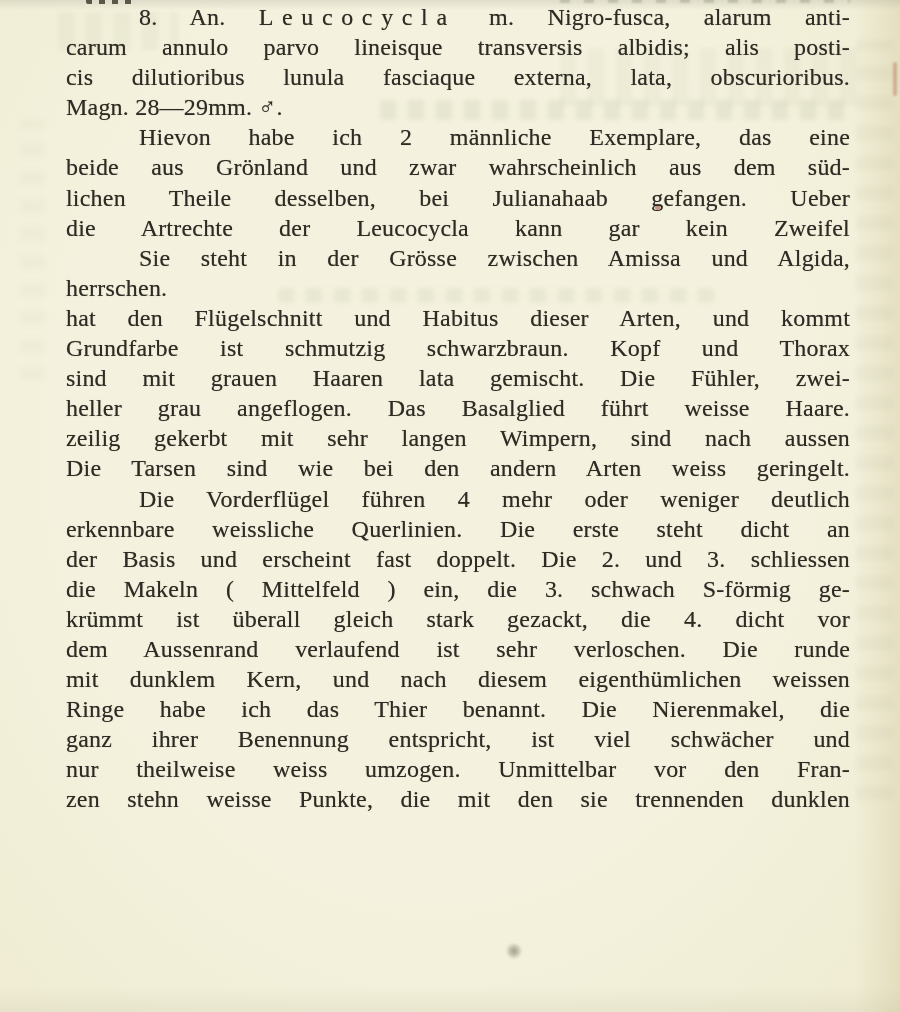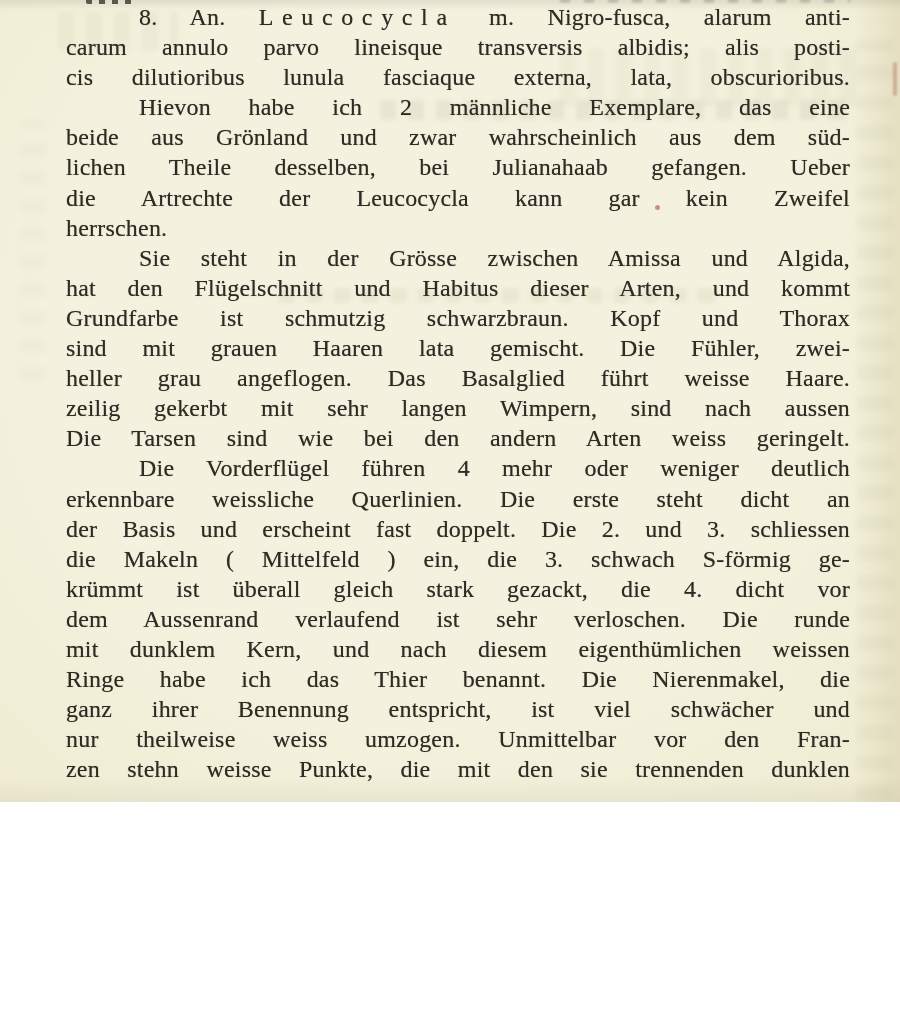--- a/index.html
+++ b/index.html
@@ -5,21 +5,21 @@
   html, body {
     margin: 0;
     padding: 0;
     width: 900px;
     height: 1012px;
     overflow: hidden;
   }
   .page {
     position: relative;
     width: 900px;
-    height: 802px;
+    height: 1012px;
     background:
       linear-gradient(180deg, rgba(140,140,128,0.20) 0px, rgba(140,140,128,0.0) 10px),
       linear-gradient(270deg, rgba(198,183,135,0.28) 0px, rgba(198,183,135,0.0) 46px),
       linear-gradient(0deg, rgba(160,155,128,0.12) 0px, rgba(160,155,128,0.0) 26px),
       radial-gradient(ellipse at 48% 42%, #f4f2de 55%, #efecd2 100%);
     overflow: hidden;
   }
   .text-block {
     position: absolute;
     left: 66px;
@@ -111,26 +111,27 @@
   <div class="artifact bleed-5"></div>
   <div class="artifact bleed-6"></div>
 
   <div class="artifact red-speck"></div>
   <div class="artifact red-edge-mark"></div>
 
   <div class="text-block">
       <div class="line indent"><span>8. An. </span><span class="spaced">Leucocycla</span><span> m. Nigro-fusca, alarum anti-</span></div>
       <div class="line"><span>carum annulo parvo lineisque transversis albidis; alis posti-</span></div>
       <div class="line"><span>cis dilutioribus lunula fasciaque externa, lata, obscurioribus.</span></div>
+      <div class="line short"><span>Magn. 28—29mm. ♂.</span></div>
       <div class="line indent"><span>Hievon habe ich 2 männliche Exemplare, das eine</span></div>
       <div class="line"><span>beide aus Grönland und zwar wahrscheinlich aus dem süd-</span></div>
       <div class="line"><span>lichen Theile desselben, bei Julianahaab gefangen. Ueber</span></div>
       <div class="line"><span>die Artrechte der Leucocycla kann gar kein Zweifel</span></div>
+      <div class="line indent"><span>Sie steht in der Grösse zwischen Amissa und Algida,</span></div>
       <div class="line short"><span>herrschen.</span></div>
-      <div class="line indent"><span>Sie steht in der Grösse zwischen Amissa und Algida,</span></div>
       <div class="line"><span>hat den Flügelschnitt und Habitus dieser Arten, und kommt</span></div>
       <div class="line"><span>Grundfarbe ist schmutzig schwarzbraun. Kopf und Thorax</span></div>
       <div class="line"><span>sind mit grauen Haaren lata gemischt. Die Fühler, zwei-</span></div>
       <div class="line"><span>heller grau angeflogen. Das Basalglied führt weisse Haare.</span></div>
       <div class="line"><span>zeilig gekerbt mit sehr langen Wimpern, sind nach aussen</span></div>
       <div class="line"><span>Die Tarsen sind wie bei den andern Arten weiss geringelt.</span></div>
       <div class="line indent"><span>Die Vorderflügel führen 4 mehr oder weniger deutlich</span></div>
       <div class="line"><span>erkennbare weissliche Querlinien. Die erste steht dicht an</span></div>
       <div class="line"><span>der Basis und erscheint fast doppelt. Die 2. und 3. schliessen</span></div>
       <div class="line"><span>die Makeln ( Mittelfeld ) ein, die 3. schwach S-förmig ge-</span></div>

